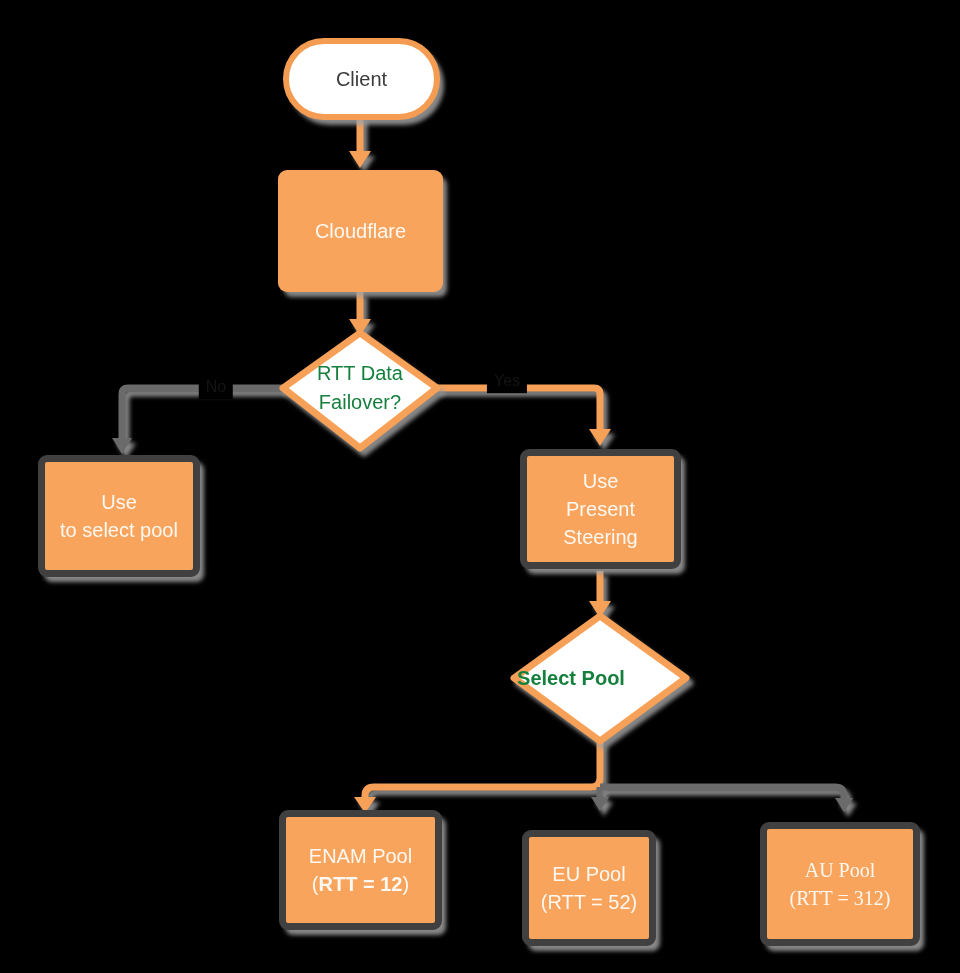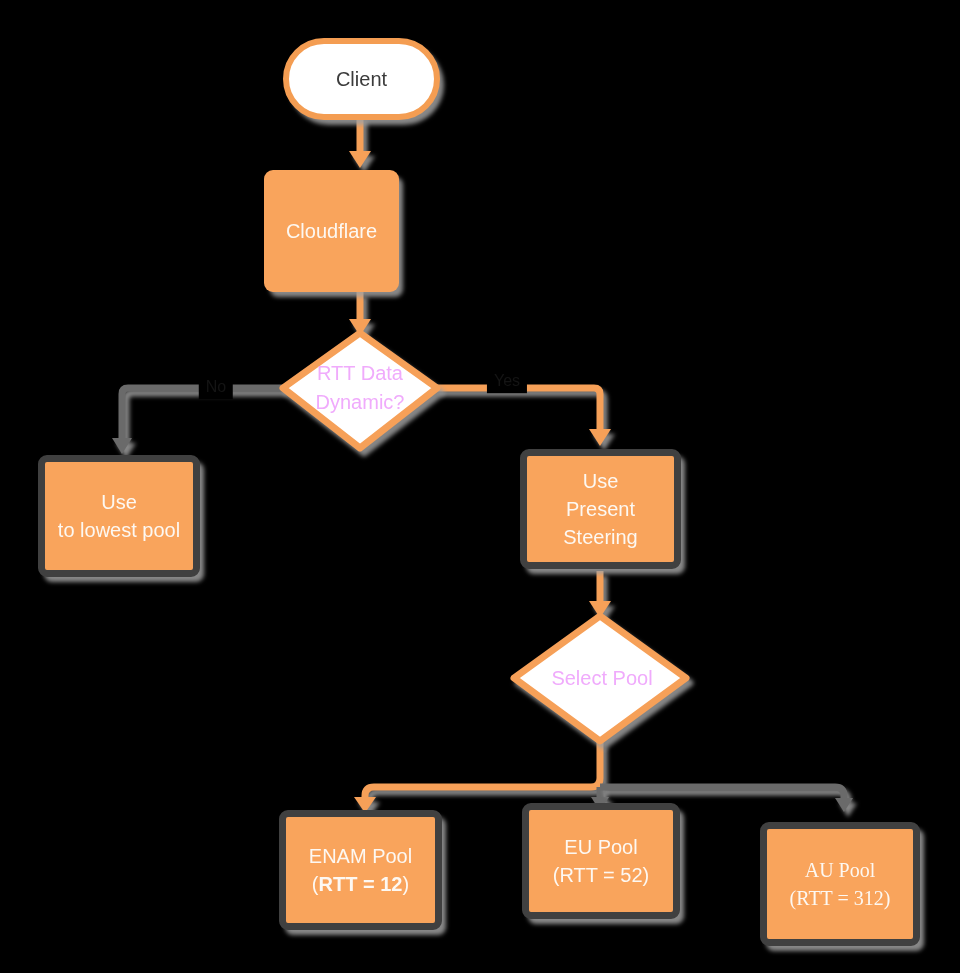--- a/index.html
+++ b/index.html
@@ -47,21 +47,21 @@
     color: #3B3B3B;
     font-size: 20px;
   }
   .diamond-text {
     position: absolute;
     display: flex;
     flex-direction: column;
     align-items: center;
     justify-content: center;
     text-align: center;
-    color: #f0abfc;
+    color: #15803d;
     font-size: 20px;
     line-height: 1.45;
     box-shadow: none;
   }
   .edge-label {
     position: absolute;
     transform: translate(-50%, -50%);
     background: #000000;
     color: #141414;
     font-size: 16px;
@@ -102,52 +102,52 @@
     <polygon class="shadowed" points="835,798 853,798 844,812" fill="#6A6A6A"></polygon>
 
     <polygon class="shadowed" points="360,333 437,388 360,448 283,388" fill="#FFFFFF" stroke="#F6A058" stroke-width="7" stroke-linejoin="round"></polygon>
     <polygon class="shadowed" points="600,616 686,678 600,741 514,678" fill="#FFFFFF" stroke="#F6A058" stroke-width="7" stroke-linejoin="round"></polygon>
   </svg>
 
   <div class="node stadium" style="left:283px; top:38px; width:157px; height:82px;">
     <div class="node-line">Client</div>
   </div>
 
-  <div class="node orange-box" style="left:264px; top:170px; width:135px; height:122px;">
+  <div class="node orange-box" style="left:278px; top:170px; width:165px; height:122px;">
     <div class="node-line">Cloudflare</div>
   </div>
 
   <div class="diamond-text" style="left:280px; top:352px; width:160px; height:72px;">
     <div class="node-line">RTT Data</div>
-    <div class="node-line">Dynamic?</div>
+    <div class="node-line">Failover?</div>
   </div>
 
   <div class="edge-label" style="left:216px; top:387px;">No</div>
   <div class="edge-label" style="left:507px; top:381px;">Yes</div>
 
   <div class="node orange-box white-border" style="left:38px; top:455px; width:162px; height:122px;">
     <div class="node-line">Use</div>
-    <div class="node-line">to lowest pool</div>
+    <div class="node-line">to select pool</div>
   </div>
 
   <div class="node orange-box white-border" style="left:520px; top:449px; width:161px; height:120px;">
     <div class="node-line">Use</div>
     <div class="node-line">Present Steering</div>
   </div>
 
-  <div class="diamond-text" style="left:507px; top:642px; width:190px; height:72px;">
+  <div class="diamond-text" style="left:476px; top:642px; width:190px; height:72px;font-weight:bold;">
     <div class="node-line">Select Pool</div>
   </div>
 
   <div class="node orange-box white-border" style="left:279px; top:810px; width:163px; height:120px;">
     <div class="node-line">ENAM Pool</div>
     <div class="node-line"><span>(</span><b>RTT = 12</b><span>)</span></div>
   </div>
 
-  <div class="node orange-box white-border" style="left:522px; top:803px; width:158px; height:116px;">
+  <div class="node orange-box white-border" style="left:522px; top:830px; width:134px; height:116px;">
     <div class="node-line">EU Pool</div>
     <div class="node-line">(RTT = 52)</div>
   </div>
 
   <div class="node orange-box white-border" style="left:760px; top:822px; width:160px; height:124px;font-family:Liberation Serif, serif;">
     <div class="node-line">AU Pool</div>
     <div class="node-line">(RTT = 312)</div>
   </div>
 
 </div>

